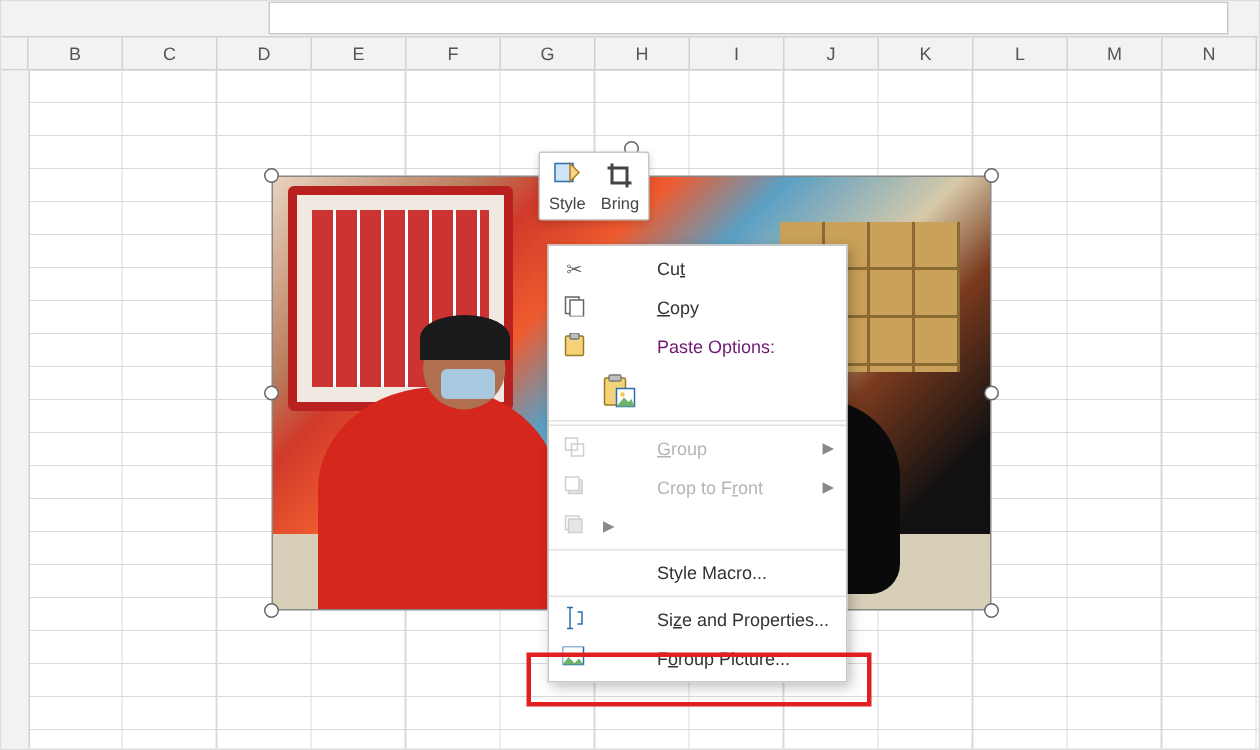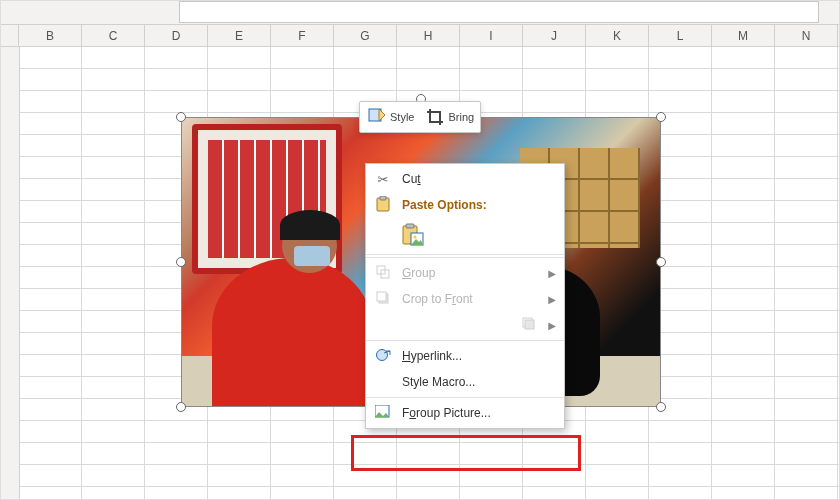--- a/index.html
+++ b/index.html
@@ -95,41 +95,41 @@
   .rot::after{content:"";position:absolute;left:4px;top:9px;width:1px;height:9px;background:#666;}
 
   
   .mini-toolbar{
     position:absolute; left:358px; top:54px;
     background:#fff;border:1px solid #c8c8c8;border-radius:2px;
     display:flex; padding:4px 6px; gap:10px;
     box-shadow:0 2px 6px rgba(0,0,0,.15);
     z-index:5;
   }
-  .mini-toolbar .tb-btn{display:flex;flex-direction:row;align-items:center;gap:2px;color:#444;cursor:pointer;}
+  .mini-toolbar .tb-btn{display:flex;flex-direction:column;align-items:center;gap:2px;color:#444;cursor:pointer;}
   .mini-toolbar .tb-btn .ic{width:22px;height:22px;display:flex;align-items:center;justify-content:center;font-size:16px;}
   .mini-toolbar .tb-btn .lbl{font-size:11px;color:#444;}
 
   
   .context-menu{
     position:absolute; left:364px; top:116px; width:200px;
     background:#fff;border:1px solid #c8c8c8;
     box-shadow:2px 3px 8px rgba(0,0,0,.25);
     z-index:6; padding:2px 0;
   }
   .context-menu .mi{
     display:flex;align-items:center;height:26px;padding:0 8px 0 6px;gap:8px;color:#333;cursor:default;
   }
   .context-menu .mi .ic{width:22px;text-align:center;color:#666;font-size:13px;flex:0 0 22px;}
-  .context-menu .mi .txt{flex:1;}
+  .context-menu .mi .txt{flex:1;margin-left:36px;}
   .context-menu .mi .arrow{color:#888;font-size:10px;}
-  .context-menu .mi.disabled{color:#b5b5b5;justify-content:flex-end;}
+  .context-menu .mi.disabled{color:#b5b5b5;}
   .context-menu .mi.disabled .ic{color:#cfcfcf;}
   .context-menu .sep{height:1px;background:#e1e1e1;margin:2px 0;}
-  .context-menu .header{font-weight:700;color:#a16207;}
+  .context-menu .header{font-weight:400;color:#701a75;}
   .context-menu .paste-row{height:34px;}
   .context-menu .paste-row .clip-ic{
     width:22px;height:24px;position:relative;
   }
   .clip-ic svg{display:block}
 
   
   .hilite{
     position:absolute;left:350px;top:388px;width:230px;height:36px;
     border:3px solid #e02020;z-index:10;pointer-events:none;
@@ -203,20 +203,29 @@
       </span>
       <span class="lbl">Bring</span>
     </div>
   </div>
 
   <div class="context-menu">
     <div class="mi">
       <span class="ic">✂</span>
       <span class="txt"><span>Cu</span><u class="mn">t</u></span>
     </div>
+    <div class="mi">
+      <span class="ic">
+        <svg width="14" height="14" viewBox="0 0 14 14">
+            <rect x="1" y="1" width="9" height="11" fill="#fff" stroke="#666"></rect>
+            <rect x="4" y="3" width="9" height="11" fill="#fff" stroke="#666"></rect>
+          </svg>
+      </span>
+      <span class="txt"><u class="mn">C</u><span>opy</span></span>
+    </div>
     <div class="mi header">
       <span class="ic">
         <svg width="14" height="16" viewBox="0 0 14 16">
             <rect x="1" y="2" width="12" height="13" rx="1" fill="#f3d27a" stroke="#9b7a20"></rect>
             <rect x="4" y="0" width="6" height="4" rx="1" fill="#bfbfbf" stroke="#7a7a7a"></rect>
           </svg>
       </span>
       <span class="txt">Paste Options:</span>
     </div>
     <div class="mi paste-row">
@@ -257,34 +266,33 @@
       <span class="ic">
         <svg width="14" height="14" viewBox="0 0 14 14">
             <rect x="1" y="1" width="9" height="9" fill="#fff" stroke="#cfcfcf"></rect>
             <rect x="3" y="3" width="9" height="9" fill="#e6e6e6" stroke="#cfcfcf"></rect>
           </svg>
       </span>
       <span class="arrow">▶</span>
     </div>
     <div class="sep"></div>
     <div class="mi">
-      <span class="ic">
-        <svg width="16" height="14" viewBox="0 0 16 14">
-            <circle cx="7" cy="7" r="5.5" fill="#cfe3f7" stroke="#2a6db0"></circle>
-            <path d="M11 3 l4 0 0 4" stroke="#2a6db0" fill="none"></path>
-            <path d="M9 5 l6 -2" stroke="#2a6db0"></path>
-          </svg>
-      </span>
-      <span class="txt"><u class="mn">H</u><span>yperlink...</span></span>
-    </div>
-    <div class="mi">
       <span class="ic"></span>
       <span class="txt"><span>Style Macro...</span></span>
     </div>
     <div class="sep"></div>
+    <div class="mi">
+      <span class="ic">
+        <svg width="12" height="16" viewBox="0 0 12 16">
+            <path d="M3 1 v14 M1 1 h4 M1 15 h4" stroke="#2a6db0" fill="none"></path>
+            <path d="M8 4 h3 v8 h-3" stroke="#2a6db0" fill="none"></path>
+          </svg>
+      </span>
+      <span class="txt"><span>Si</span><u class="mn">z</u><span>e and Properties...</span></span>
+    </div>
     <div class="mi">
       <span class="ic">
         <svg width="16" height="14" viewBox="0 0 16 14">
             <rect x="0" y="0" width="14" height="12" fill="#fff" stroke="#2a6db0"></rect>
             <path d="M0 12 l4 -5 4 4 3 -3 3 4 z" fill="#6fb36f"></path>
           </svg>
       </span>
       <span class="txt"><span>F</span><u class="mn">o</u><span>roup Picture...</span></span>
     </div>
   </div>

